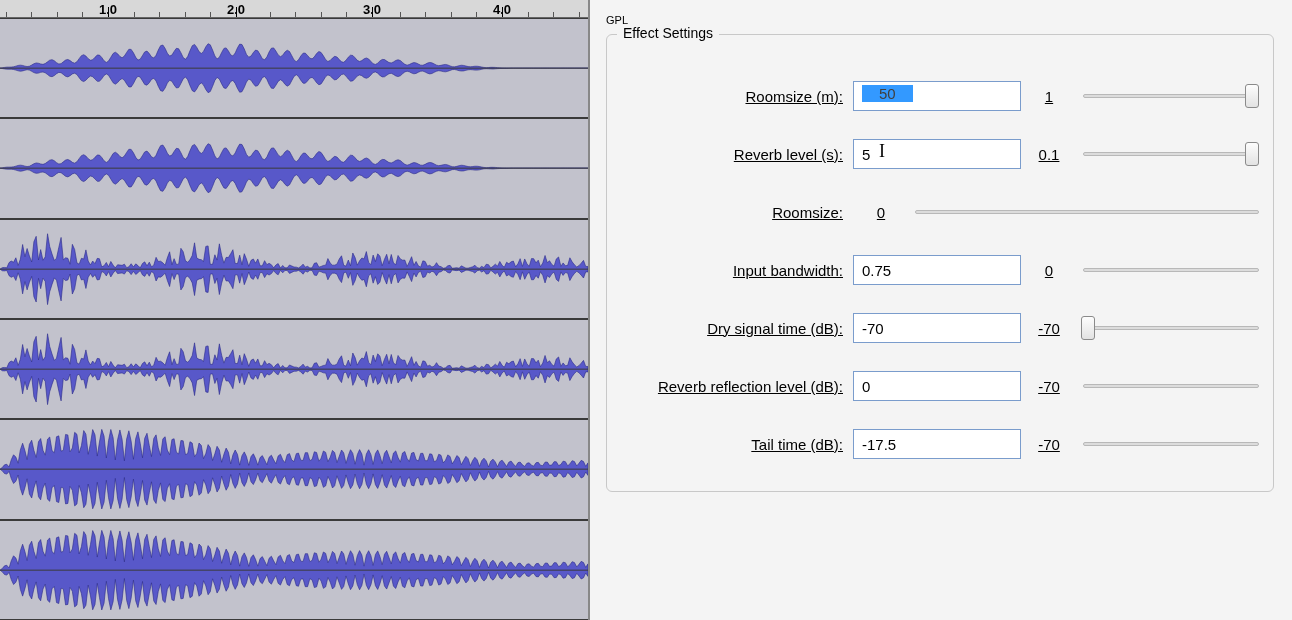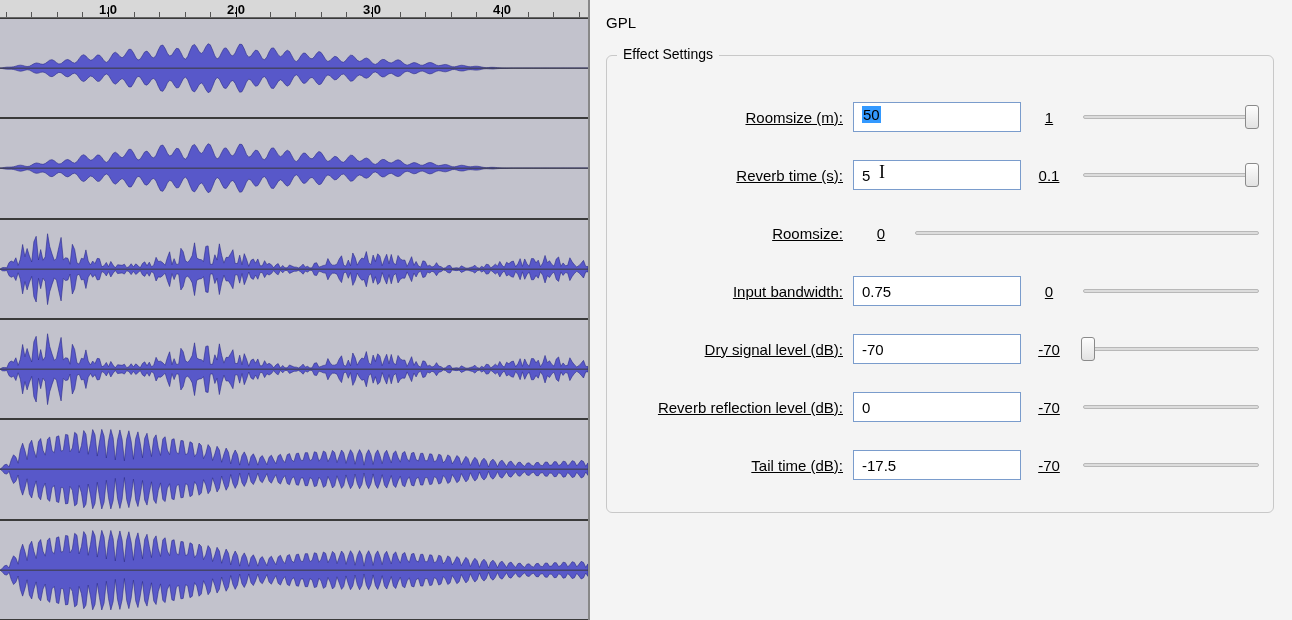--- a/index.html
+++ b/index.html
@@ -78,22 +78,22 @@
   .wave-outline { stroke: #2a2a88; stroke-width: 0.6; fill: none; }
   .midline { stroke: #3a3a3a; stroke-width: 1; }
   
   .right-panel {
     flex: 1;
     background: #f4f4f4;
     padding: 14px 18px 10px 16px;
     color: #000;
   }
   .lic {
-    font-size: 15px;
-    margin-bottom: 24px;
+    font-size: 11px;
+    margin-bottom: 8px;
   }
   .fieldset {
     position: relative;
     border: 1px solid #c8c8c8;
     border-radius: 6px;
     padding: 32px 14px 18px 14px;
   }
   .fieldset-legend {
     position: absolute;
     top: -10px;
@@ -121,23 +121,23 @@
     background: #fff;
     font-size: 15px;
     padding: 2px 8px;
     font-family: inherit;
     outline: none;
   }
   .param-input.sel::selection { background: #3399ff; color: #fff; }
   .param-input.sel { }
   .selected-text {
     background: #3399ff;
-    color: #000000;
+    color: #404040;
     display: inline-block;
-    padding: 0 1px;
+    padding: 0 17px;
   }
   .param-min {
     width: 56px;
     text-align: center;
     font-size: 15px;
     padding: 0 6px;
   }
   .param-slider {
     flex: 1;
     position: relative;
@@ -280,21 +280,21 @@
           <div class="param-row">
             <div class="param-label">Roomsize (m):</div>
             <div class="input-wrap"><input class="param-input sel" value="" style=""><div class="fake-sel"><span class="selected-text">50</span></div></div>
             <div class="param-min">1</div>
             <div class="param-slider">
               <div class="slider-track"></div>
               <div class="slider-thumb" style="left: 96%;"></div>
             </div>
           </div>
           <div class="param-row">
-            <div class="param-label">Reverb time (s):</div>
+            <div class="param-label">Reverb level (s):</div>
             <div class="input-wrap"><input class="param-input" value="5" style=""><div class="cursor-caret" style="font-family: Georgia, serif;">I</div></div>
             <div class="param-min">0.1</div>
             <div class="param-slider">
               <div class="slider-track"></div>
               <div class="slider-thumb" style="left: 96%;"></div>
             </div>
           </div>
           <div class="param-row">
             <div class="param-label">Roomsize:</div>
             <div class="param-min">0</div>
@@ -304,21 +304,21 @@
           </div>
           <div class="param-row">
             <div class="param-label">Input bandwidth:</div>
             <div class="input-wrap"><input class="param-input" value="0.75" style=""></div>
             <div class="param-min">0</div>
             <div class="param-slider">
               <div class="slider-track"></div>
             </div>
           </div>
           <div class="param-row">
-            <div class="param-label">Dry signal level (dB):</div>
+            <div class="param-label">Dry signal time (dB):</div>
             <div class="input-wrap"><input class="param-input" value="-70" style=""></div>
             <div class="param-min">-70</div>
             <div class="param-slider">
               <div class="slider-track"></div>
               <div class="slider-thumb" style="left: 3%;"></div>
             </div>
           </div>
           <div class="param-row">
             <div class="param-label">Reverb reflection level (dB):</div>
             <div class="input-wrap"><input class="param-input" value="0" style=""></div>

